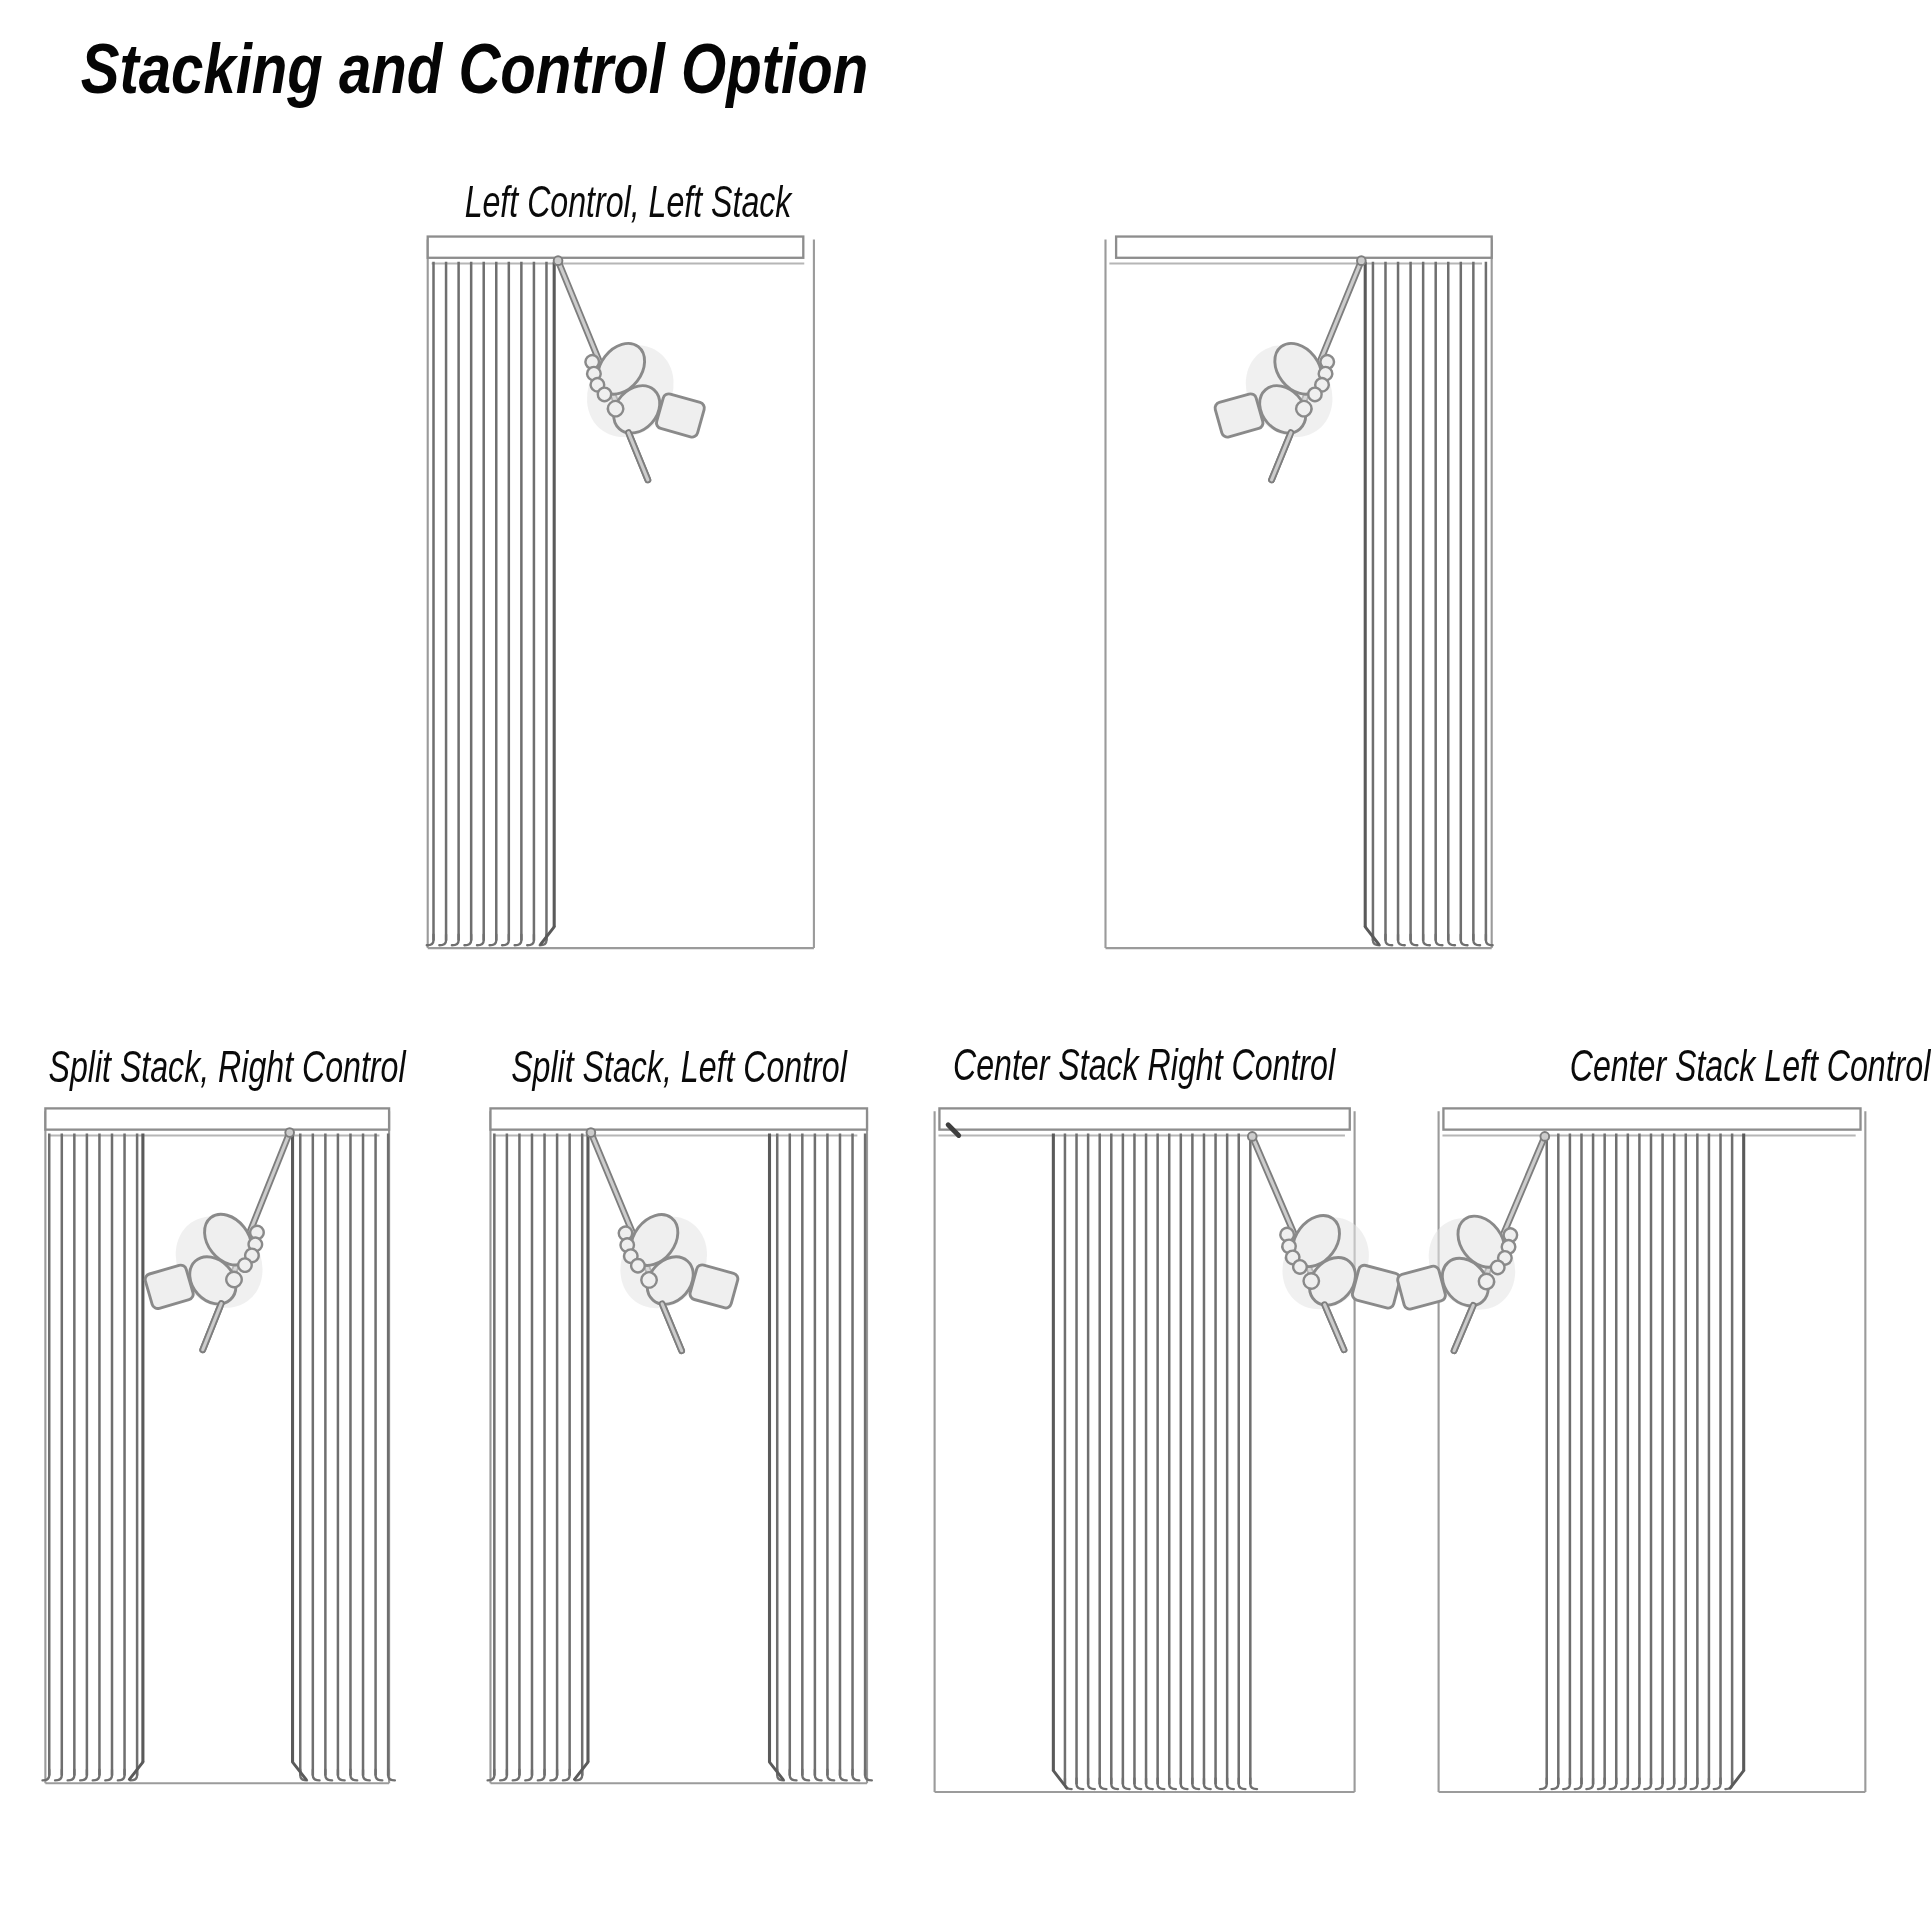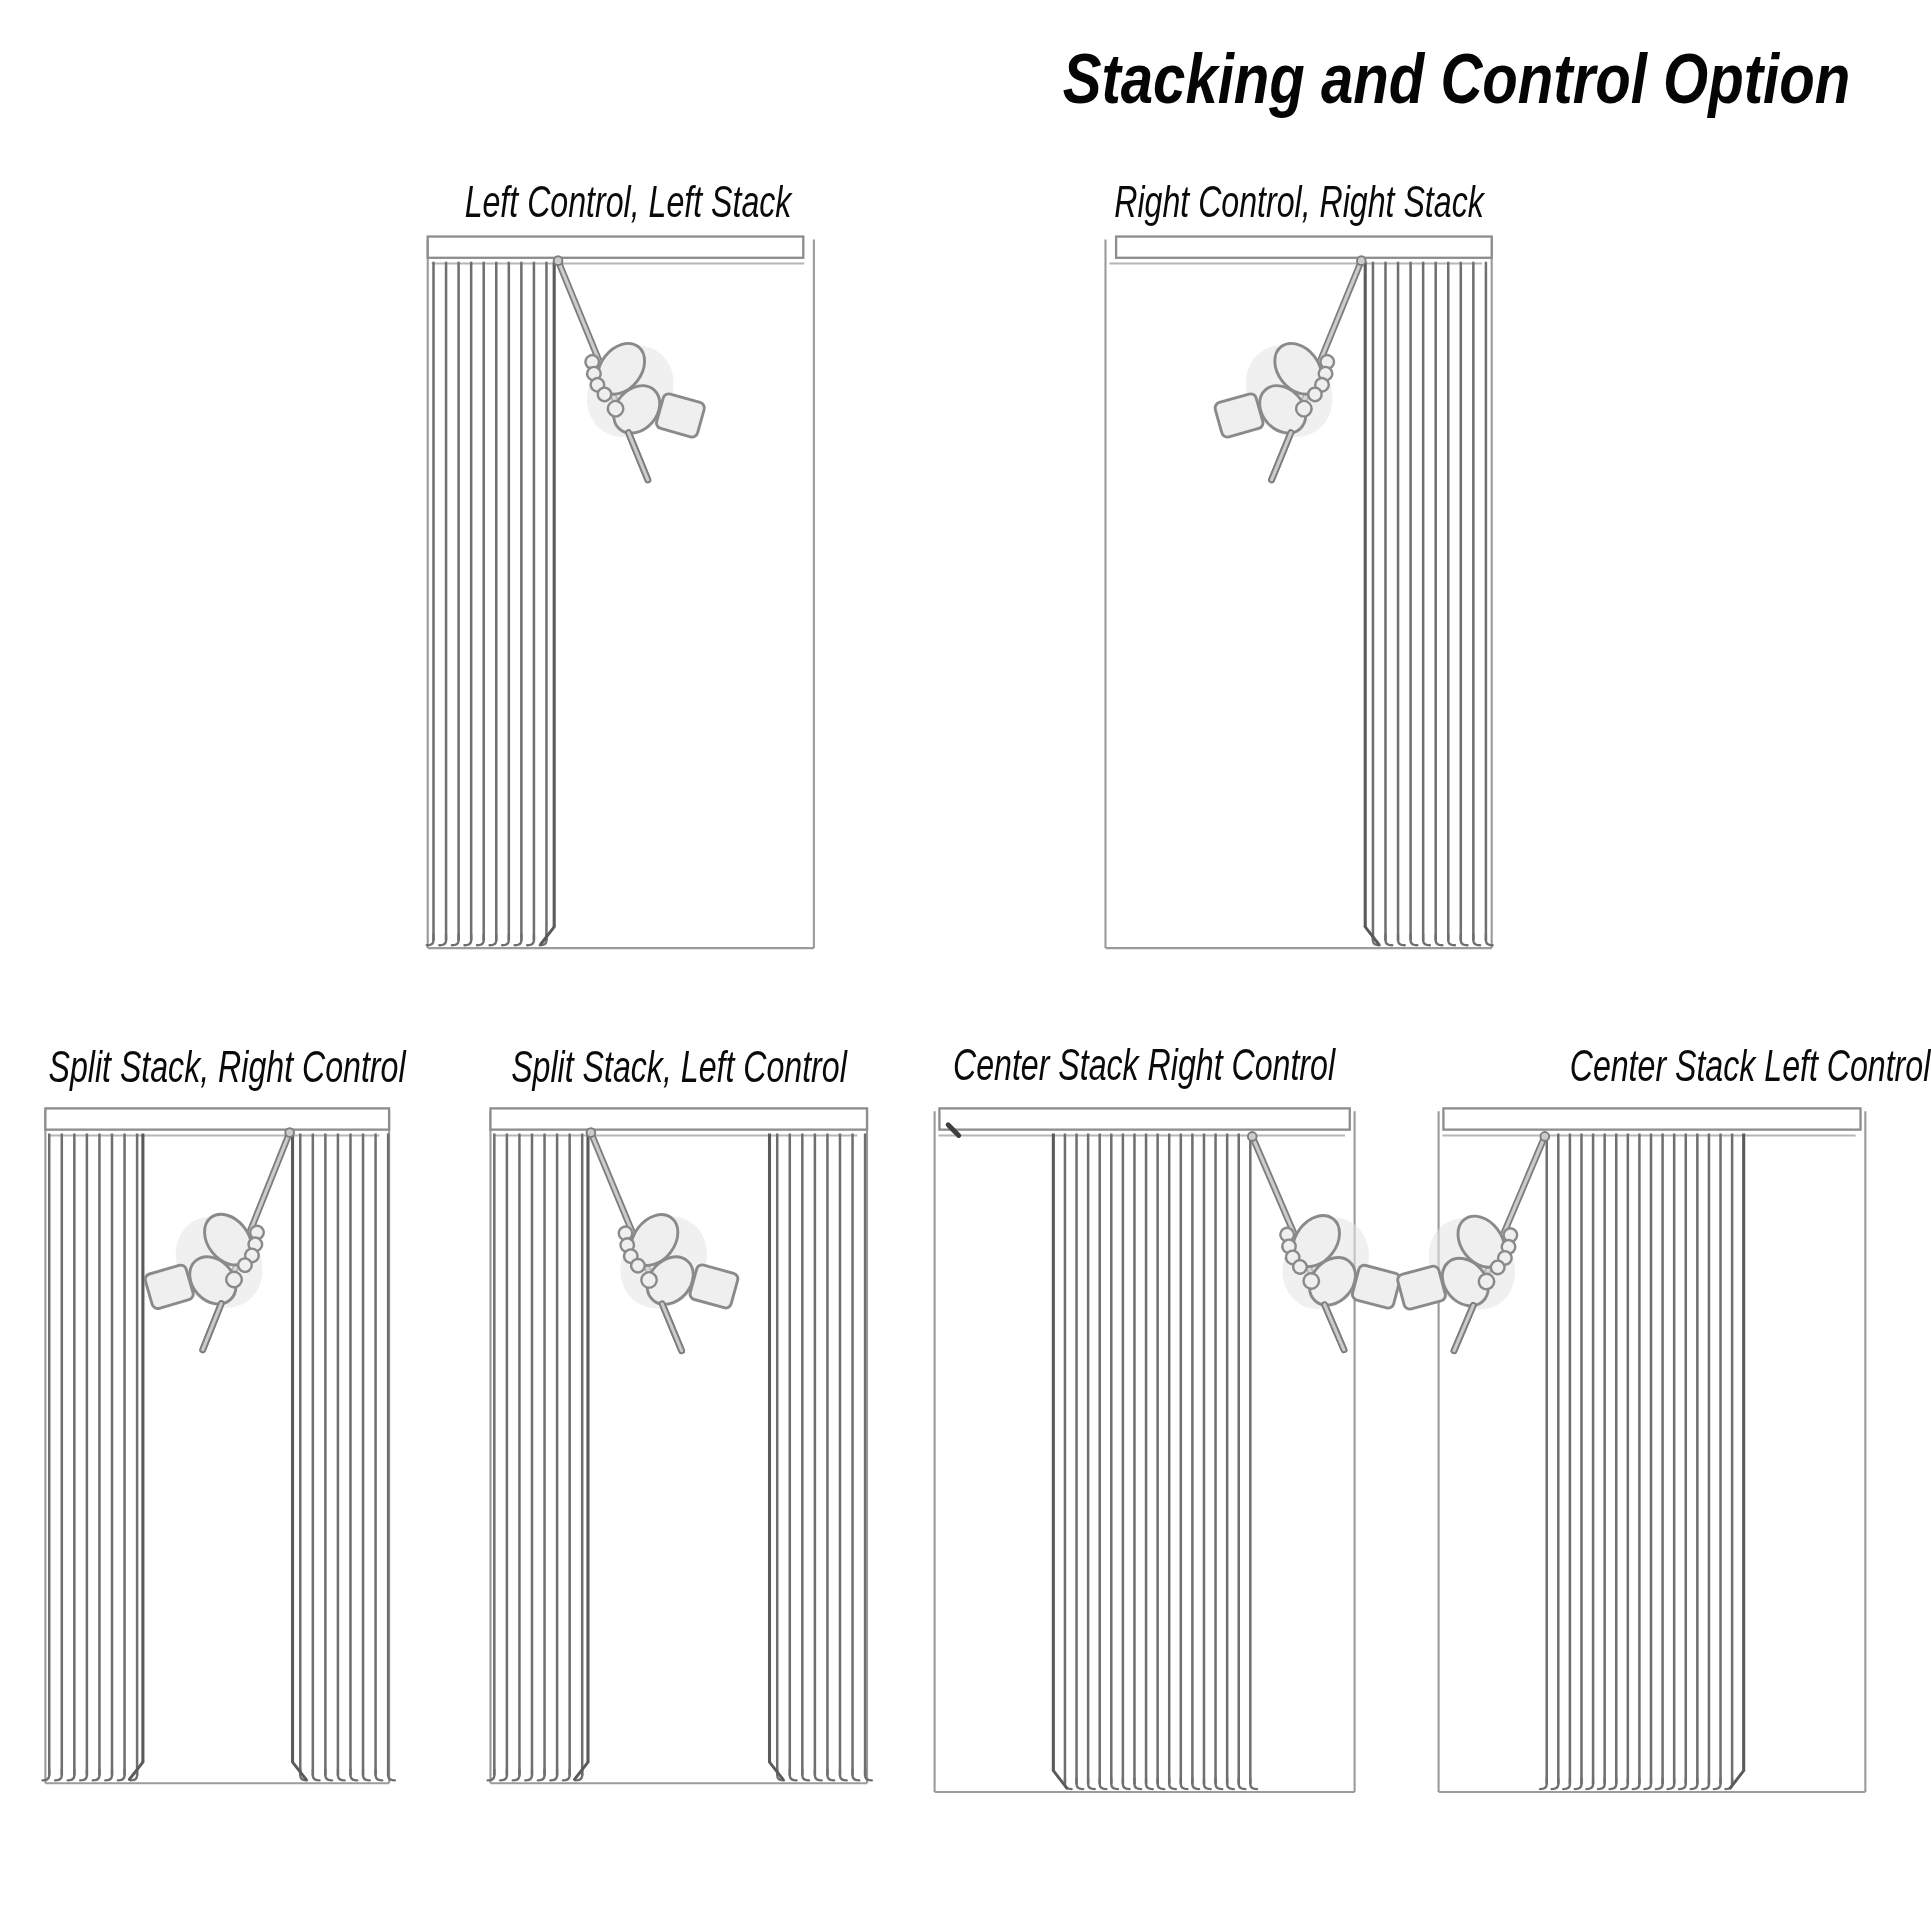--- a/index.html
+++ b/index.html
@@ -8,22 +8,22 @@
     width:1931px;height:1931px;
     background:#ffffff;
     font-family:"Liberation Sans", sans-serif;
   }
   .stage{
     position:relative;width:1931px;height:1931px;
     overflow:hidden;background:#ffffff;color:#0a0a0a;
   }
   .title{
     position:absolute;left:0;width:1931px;top:29px;
-    text-align:right;font-style:italic;font-weight:bold;
-    font-size:70px;white-space:nowrap;color:#050505;margin-top:10px;
+    text-align:left;font-style:italic;font-weight:bold;
+    font-size:70px;white-space:nowrap;color:#050505;
   }
   .cond{display:inline-block;transform:scaleX(0.83);transform-origin:50% 50%;}
   .lab{
     position:absolute;font-style:italic;font-weight:normal;
     font-size:44px;white-space:nowrap;transform:translateX(-50%);
     color:#0a0a0a;
   }
   .lab .cond{transform:scaleX(0.73);}
   .lab-0{left:628px;top:177px;}
   .lab-1{left:1299px;top:177px;}
@@ -36,23 +36,20 @@
 </head>
 <body>
 
 <div class="stage">
   <div class="title">
     <span class="cond">Stacking and Control Option</span>
   </div>
 
   <div class="lab lab-0">
     <span class="cond">Left Control, Left Stack</span>
-  </div>
-  <div class="lab lab-1">
-    <span class="cond">Right Control, Right Stack</span>
   </div>
   <div class="lab lab-2">
     <span class="cond">Split Stack, Right Control</span>
   </div>
   <div class="lab lab-3">
     <span class="cond">Split Stack, Left Control</span>
   </div>
   <div class="lab lab-4">
     <span class="cond">Center Stack Right Control</span>
   </div>

